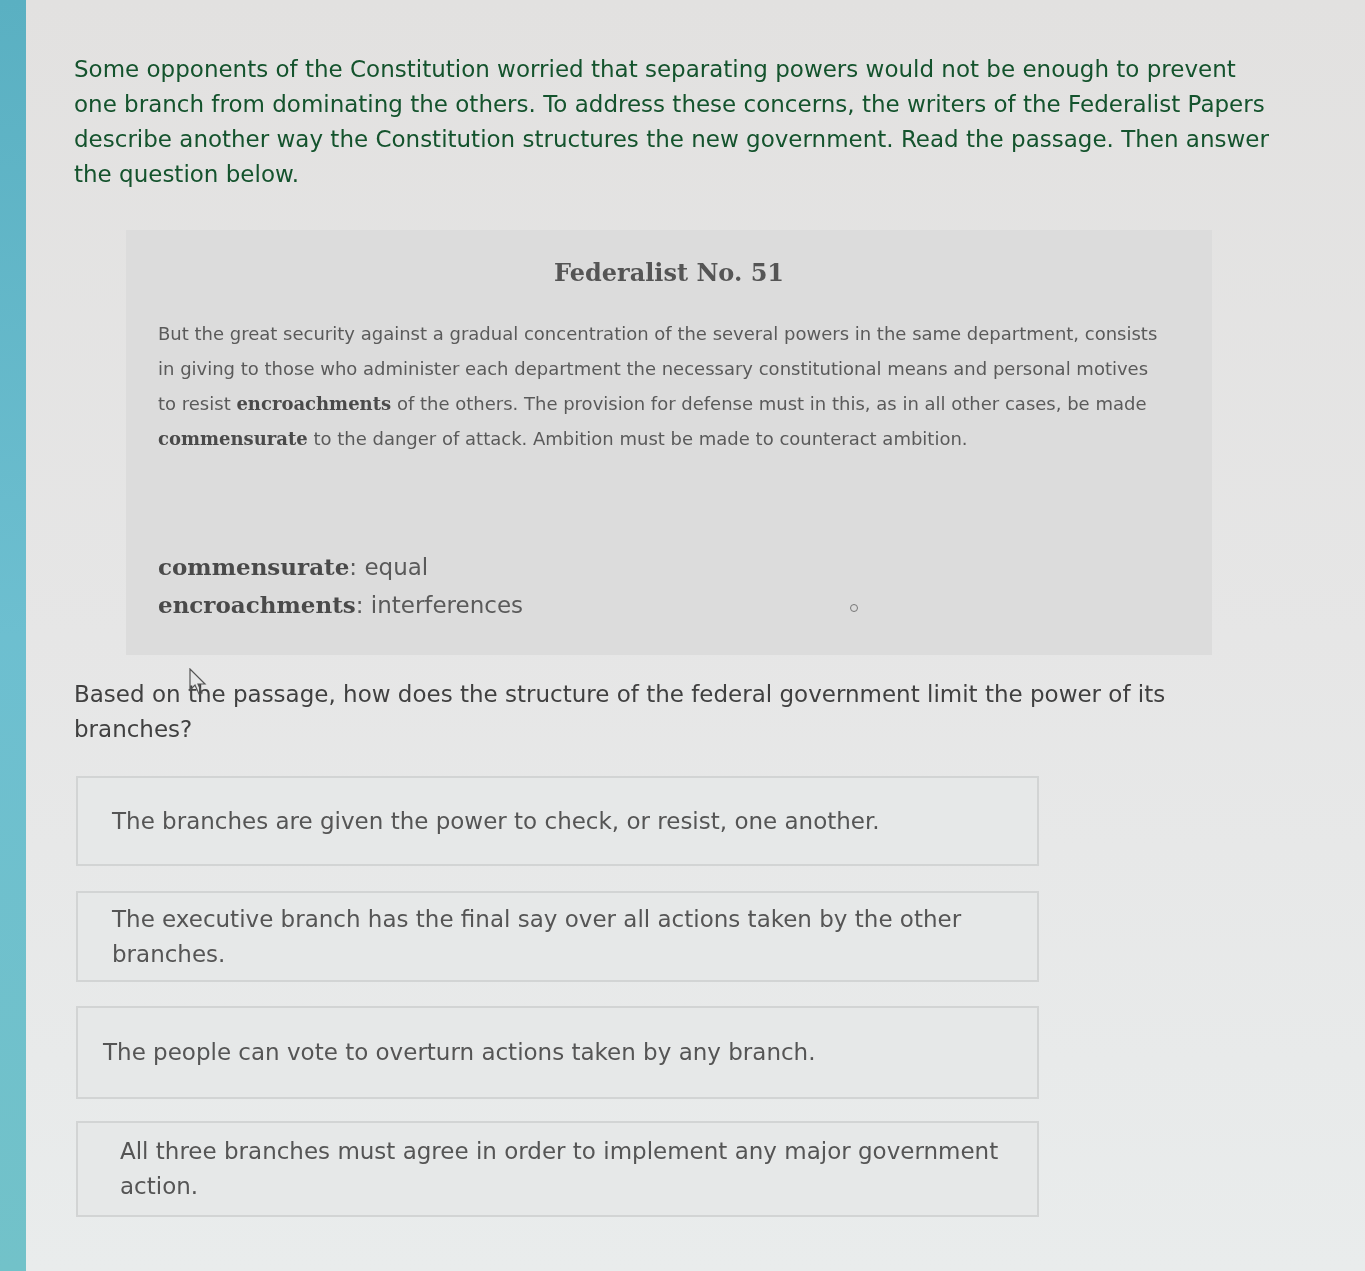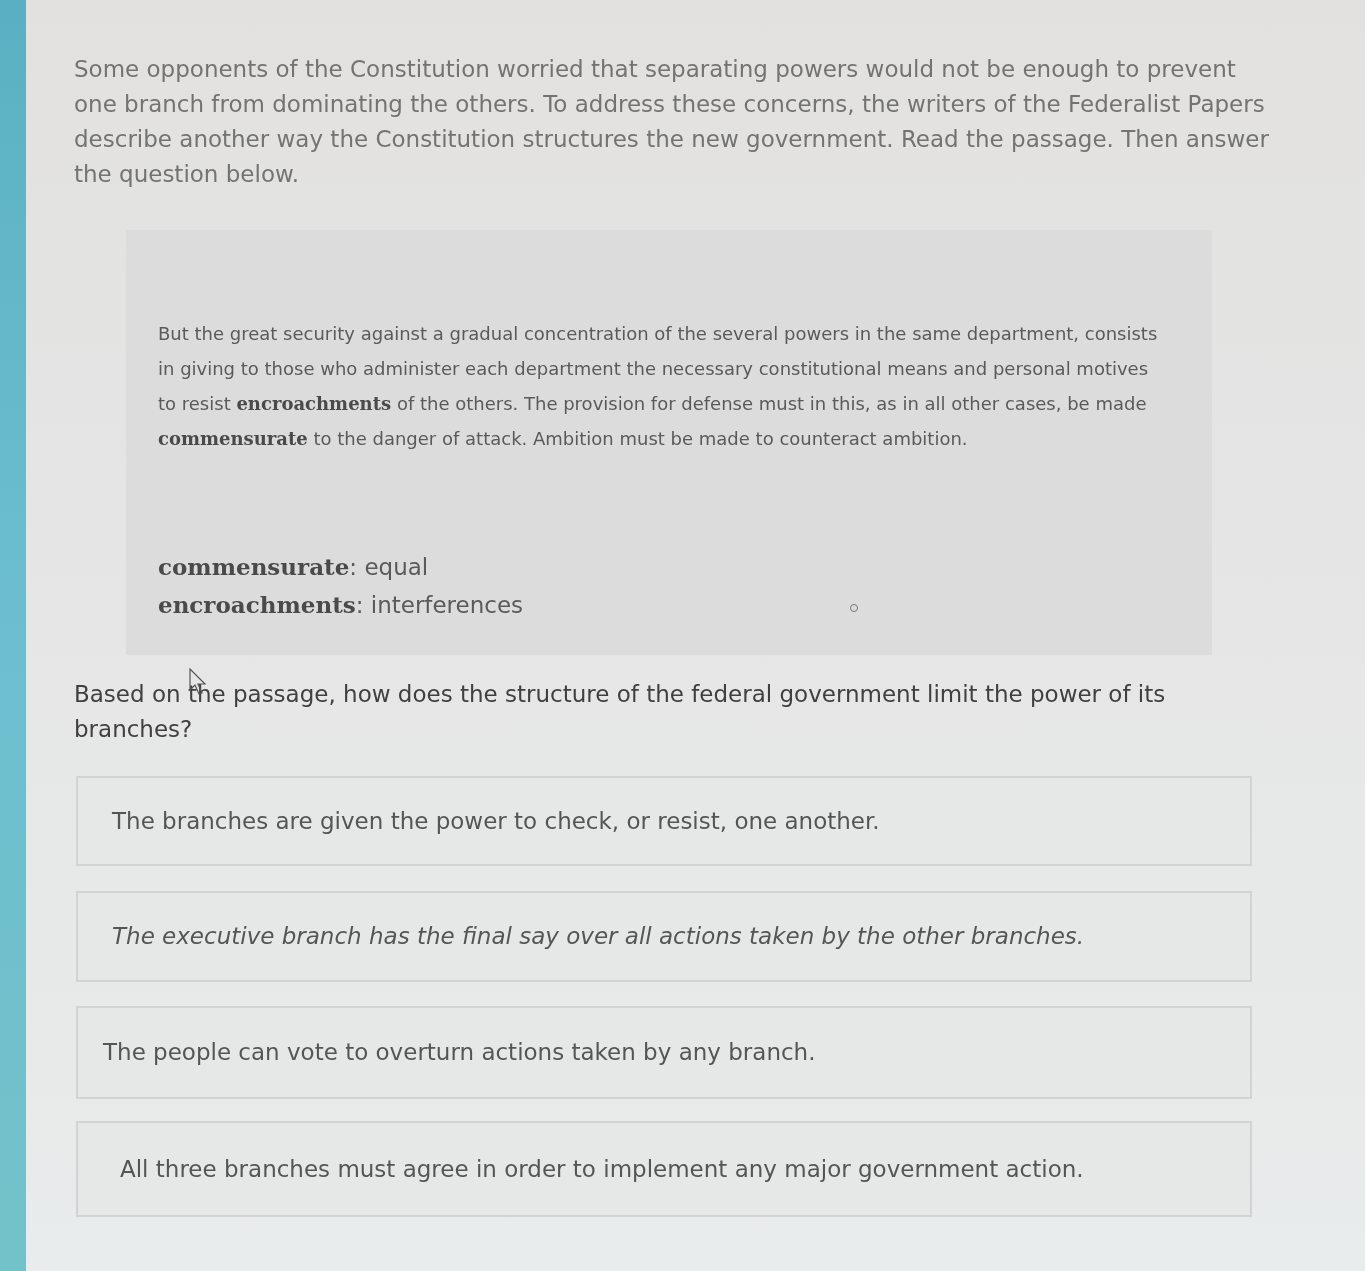--- a/index.html
+++ b/index.html
@@ -13,21 +13,21 @@
     .left-bar {
       position: absolute; left: 0; top: 0; width: 26px; height: 1271px;
       background: linear-gradient(180deg, #5ab0c2 0%, #6dbfd0 50%, #72c2c9 100%);
     }
     .page {
       position: absolute; left: 26px; top: 0; width: 1339px; height: 1271px;
       background: linear-gradient(180deg, #e2e1e0 0%, #e6e6e6 50%, #e9ecec 100%);
     }
     .intro {
       position: absolute; left: 74px; top: 52px; width: 1200px;
-      font-size: 23px; line-height: 35px; color: #737373;
+      font-size: 23px; line-height: 35px; color: #14532d;
     }
     .passage {
       position: absolute; left: 126px; top: 230px; width: 1086px; height: 425px;
       background: #dcdcdc;
     }
     .passage-title {
       position: absolute; left: 0; width: 100%; top: 28px; text-align: center;
       font-family: "DejaVu Serif", serif; font-weight: bold; font-size: 24px; color: #555;
     }
     .passage-text {
@@ -41,53 +41,54 @@
     .small-circle {
       position: absolute; left: 850px; top: 604px; width: 6px; height: 6px;
       border: 1px solid #777; border-radius: 50%;
     }
     .question {
       position: absolute; left: 74px; top: 677px; width: 1200px;
       font-size: 23px; line-height: 35px; color: #404040;
     }
     .cursor { position: absolute; left: 189px; top: 668px; }
     .option {
-      position: absolute; left: 76px; width: 1176px;
+      position: absolute; left: 76px; width: 963px;
       border: 2px solid #d2d4d4; background: #e6e8e8;
       box-sizing: border-box; padding: 0 34px;
       font-size: 23px; line-height: 35px; color: #555;
       display: flex; align-items: center; cursor: pointer;
     }
   </style>
 </head>
 <body>
 
 <div class="left-bar"></div>
 <div class="page"></div>
 
 <div class="intro">Some opponents of the Constitution worried that separating powers would not be enough to prevent one branch from dominating the others. To address these concerns, the writers of the Federalist Papers describe another way the Constitution structures the new government. Read the passage. Then answer the question below.</div>
 
 <div class="passage">
+  <div class="passage-title">Federalist No. 51</div>
   <div class="passage-text"><span>But the great security against a gradual concentration of the several powers in the same department, consists in giving to those who administer each department the necessary constitutional means and personal motives to resist </span><b>encroachments</b><span> of the others. The provision for defense must in this, as in all other cases, be made </span><b>commensurate</b><span> to the danger of attack. Ambition must be made to counteract ambition.</span></div>
   <div class="glossary gloss">
     <div><b>commensurate</b><span>: equal</span></div>
     <div><b>encroachments</b><span>: interferences</span></div>
   </div>
 </div>
 <div class="small-circle"></div>
 
 <div class="question">Based on the passage, how does the structure of the federal government limit the power of its branches?</div>
 <svg class="cursor" width="20" height="28" viewBox="0 0 20 28">
   <path d="M1 1 L1 22 L6 17 L10 26 L13 25 L9 16 L16 16 Z" fill="none" stroke="#555" stroke-width="1.2"></path>
 </svg>
 
 <div class="option" style="top:776px;height:90px;">
     <span>The branches are given the power to check, or resist, one another.</span>
   </div>
-<div class="option" style="top:891px;height:91px;font-style:italic;">
+<div class="option" style="top:891px;height:91px;">
     <span>The executive branch has the final say over all actions taken by the other branches.</span>
   </div>
 <div class="option" style="top:1006px;height:93px;padding-left:25px;">
     <span>The people can vote to overturn actions taken by any branch.</span>
   </div>
 <div class="option" style="top:1121px;height:96px;padding-left:42px;">
     <span>All three branches must agree in order to implement any major government action.</span>
   </div>
 
 </body></html>

